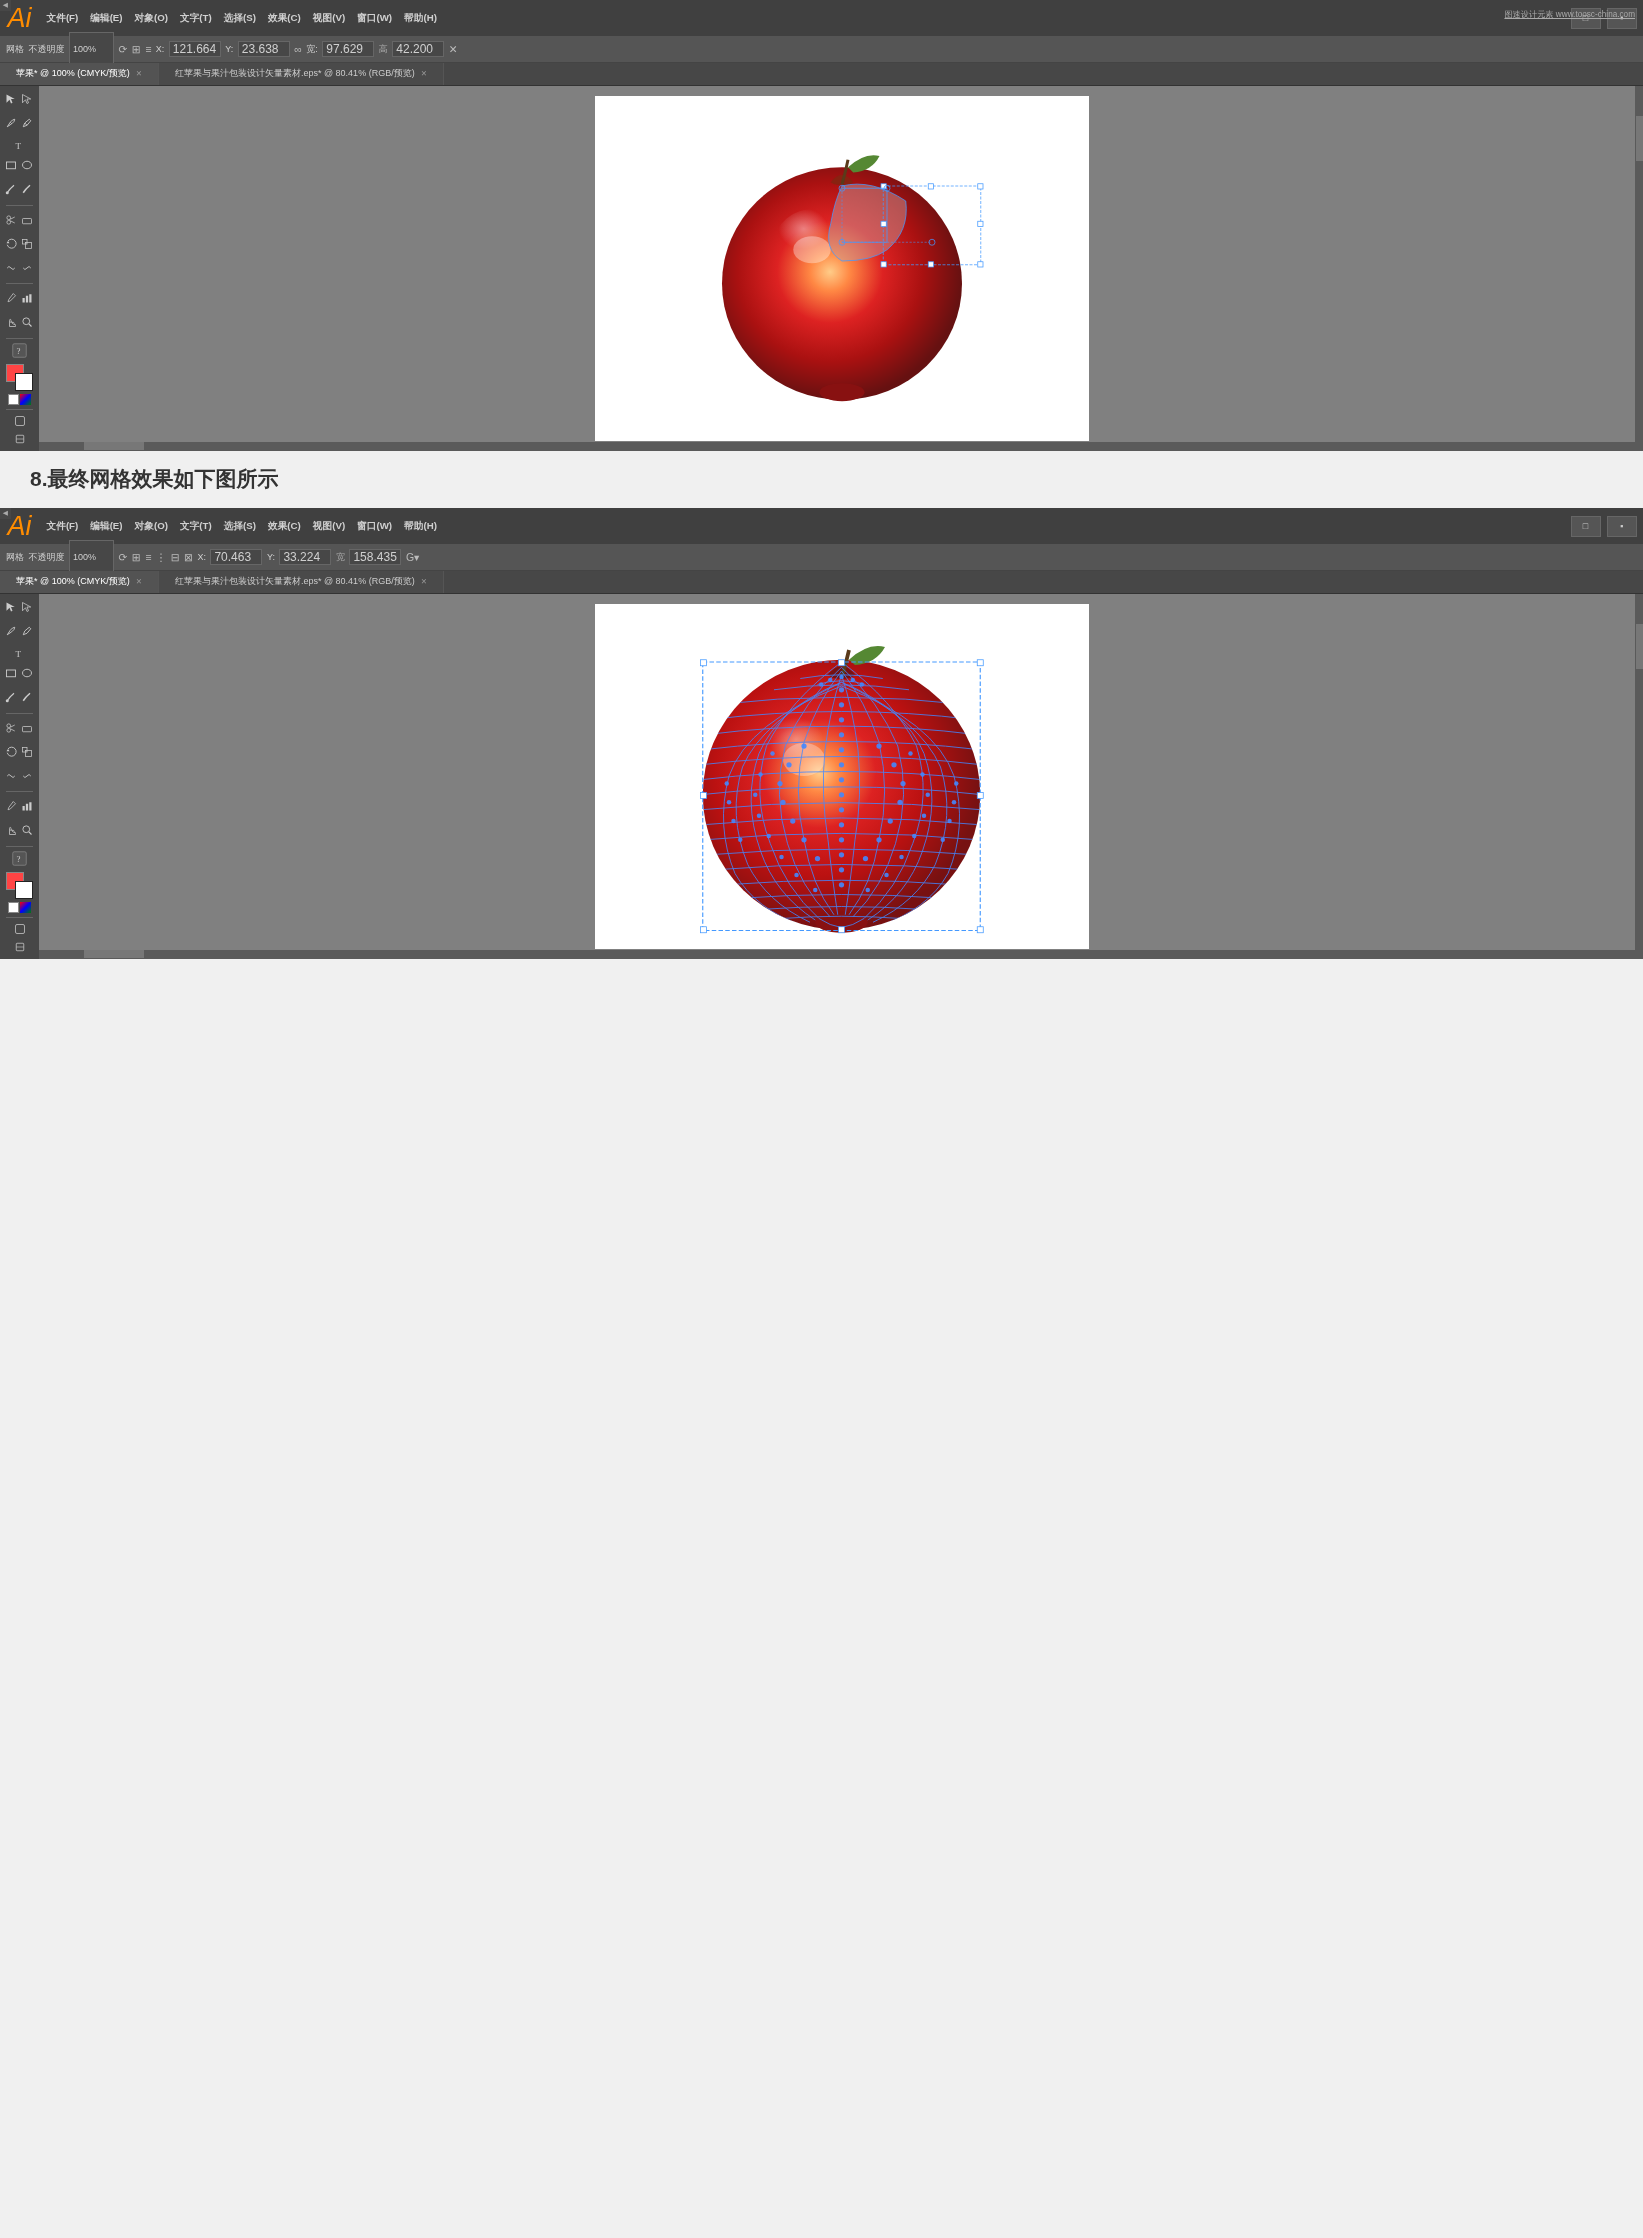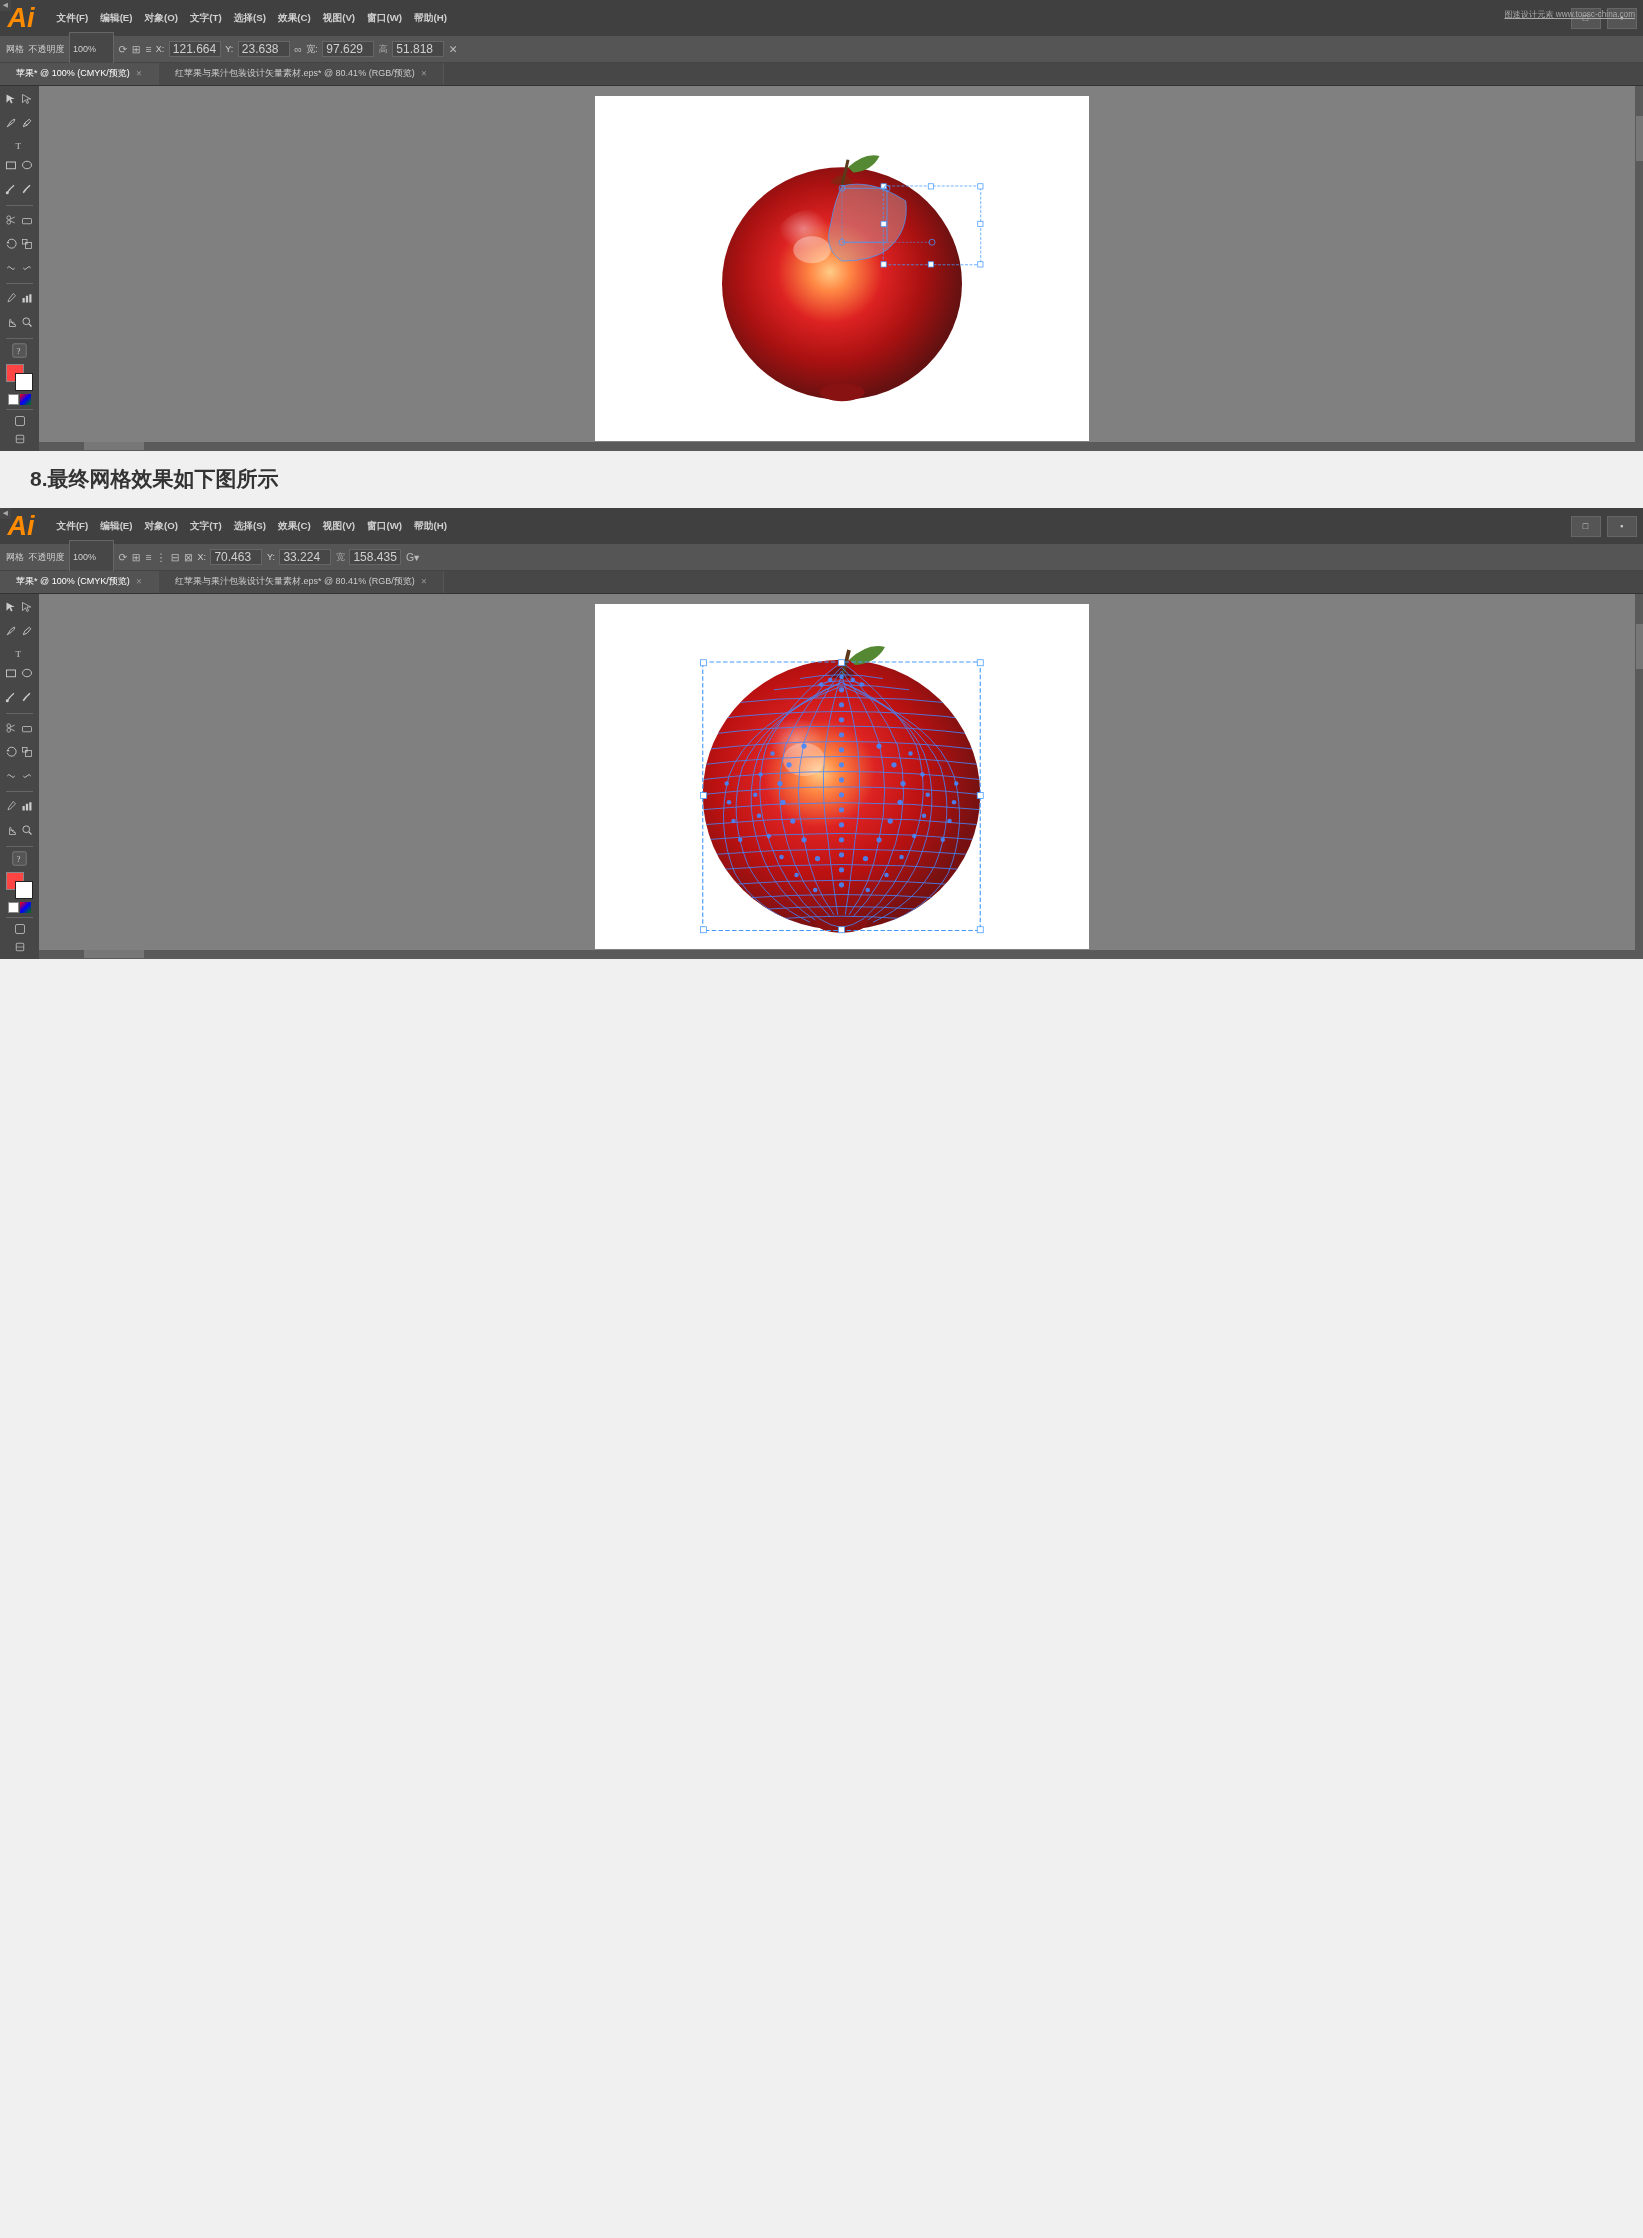--- a/index.html
+++ b/index.html
@@ -31,24 +31,24 @@
       height: 36px;
       display: flex;
       align-items: center;
       padding: 0 7.5px;
       gap: 15px;
     }
 
     .ai-logo {
       color: #FF8C00;
       font-size: 27px;
-      font-weight: bold;
+      font-weight: normal;
       font-style: italic;
       line-height: 1;
-      margin-right: 7px;
+      margin-right: 0;
     }
 
     .menu-bar {
       display: flex;
       gap: 12px;
       font-weight: bold;
     }
 
     .menu-item {
       color: #d0d0d0;
@@ -373,21 +373,21 @@
       <span class="options-icon">⊞</span>
       <span class="options-icon">≡</span>
       <span class="options-label">X:</span>
       <div class="options-field">121.664</div>
       <span class="options-label">Y:</span>
       <div class="options-field">23.638</div>
       <span class="options-icon">∞</span>
       <span class="options-label">宽:</span>
       <div class="options-field">97.629</div>
       <span class="options-label" style="color:#aaa;">高</span>
-      <div class="options-field">51.818</div>
+      <div class="options-field">42.200</div>
       <span class="options-icon">✕</span>
     </div>
 
     <div class="tab-bar">
       <div class="tab active">
         <span>苹果* @ 100% (CMYK/预览)</span>
         <span class="tab-close">✕</span>
       </div>
       <div class="tab">
         <span>红苹果与果汁包装设计矢量素材.eps* @ 80.41% (RGB/预览)</span>

